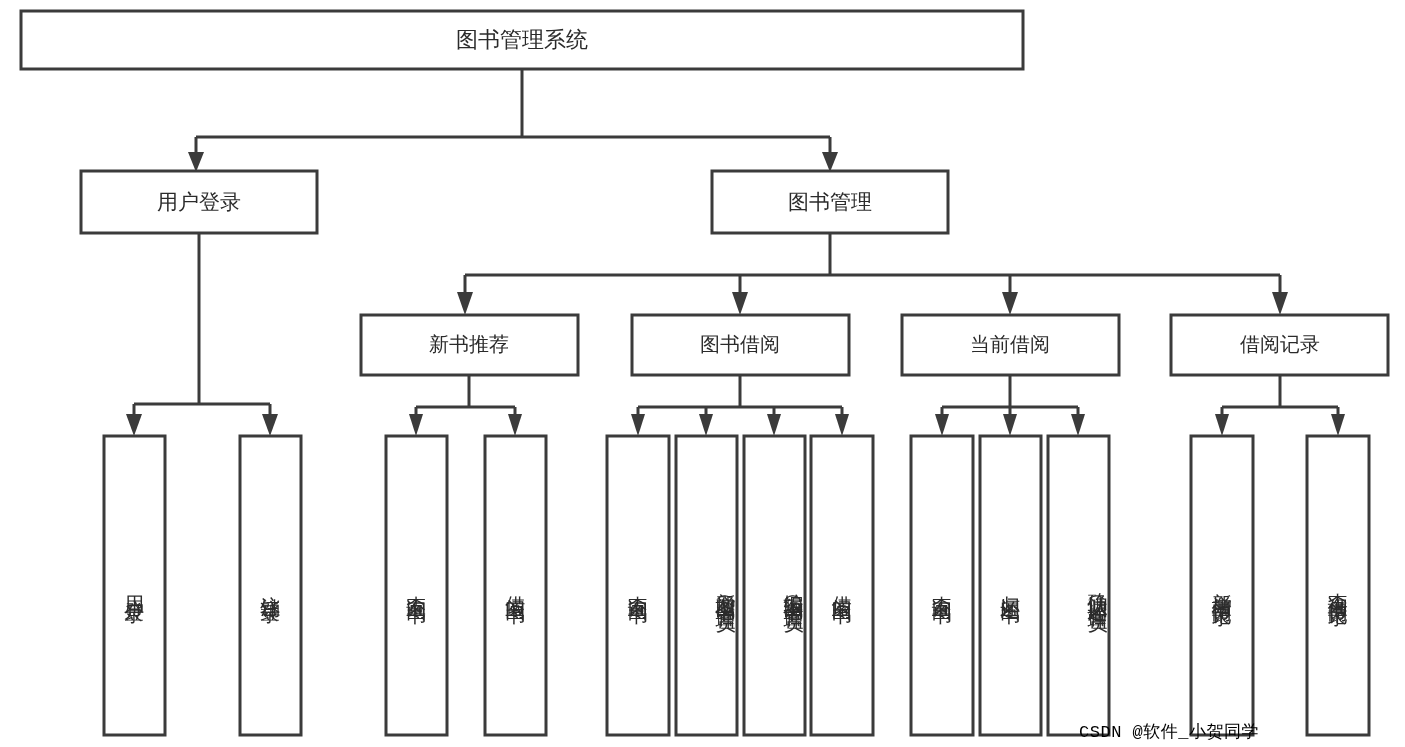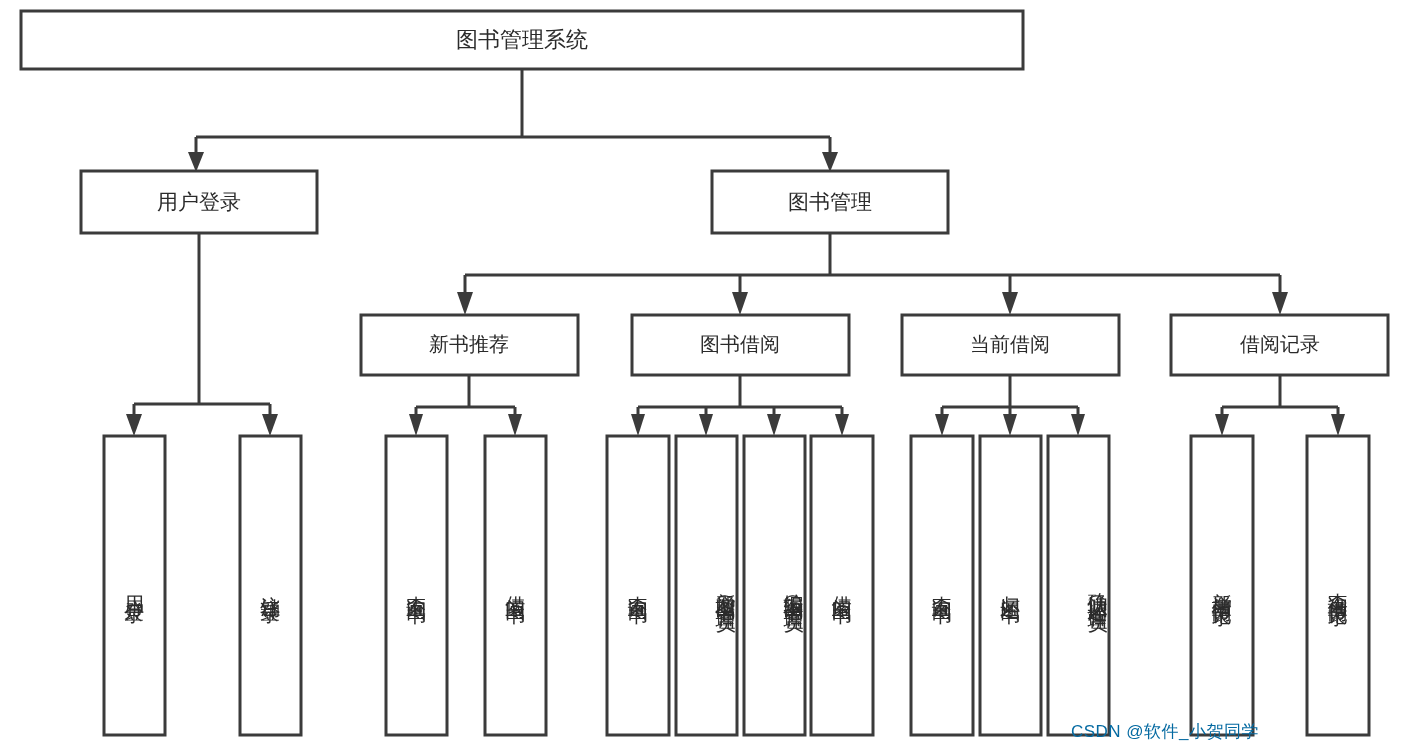--- a/index.html
+++ b/index.html
@@ -44,23 +44,23 @@
     line-height:1.12;
     color:#2b2b2b;
     letter-spacing:3px;
     pointer-events:none;
     user-select:none;
   }
 
   .watermark{
     position:absolute;
     right:8px;bottom:4px;
-    font-family:Liberation Sans, sans-serif;
+    font-family:Liberation Mono, monospace;
     font-size:17px;
-    color:#0369a1;
+    color:#000000;
     letter-spacing:0.5px;
     white-space:nowrap;
   }
 </style>
 </head>
 <body>
 
 <div id="diagram-root">
 
   <svg class="canvas" viewBox="0 0 1405 747" xmlns="http://www.w3.org/2000/svg">

